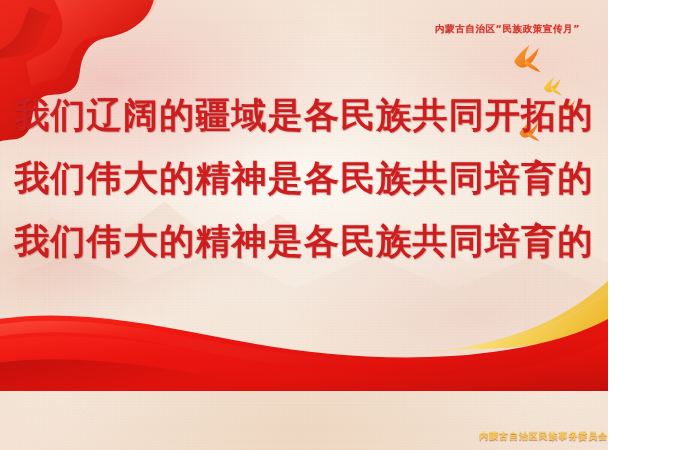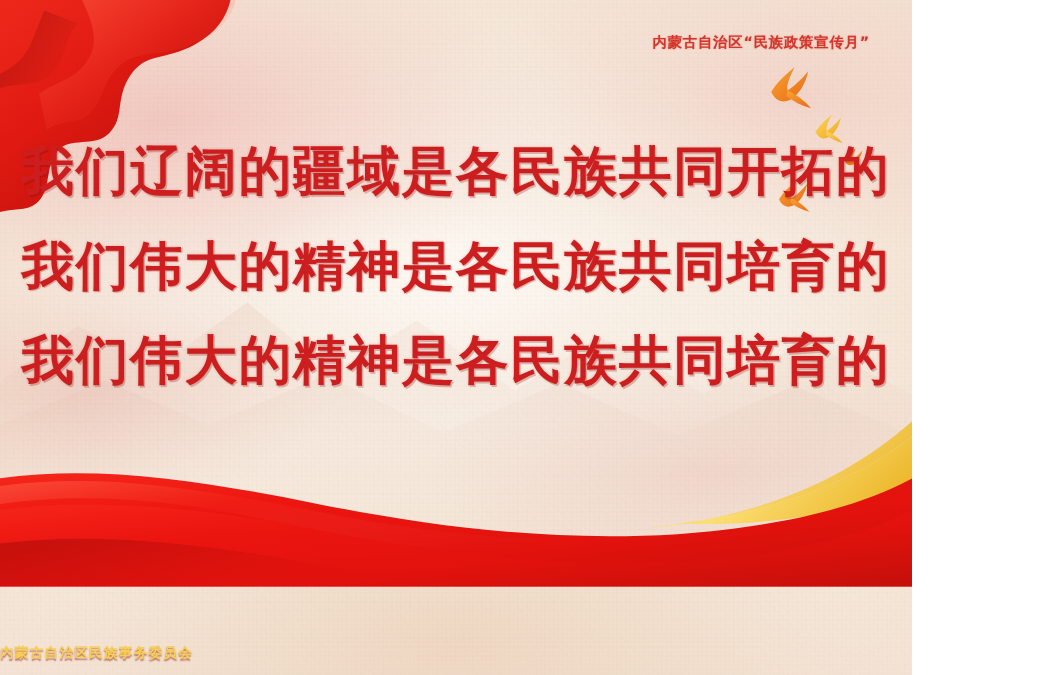--- a/index.html
+++ b/index.html
@@ -106,21 +106,21 @@
        1px 1px 0 rgba(120,10,10,0.22),
        0 0 2px rgba(204,30,30,0.28);
   }
 
   
   .footer-credit {
     position: absolute;
     bottom: 9px;
     left: 0;
     right: 0;
-    text-align: left;
+    text-align: right;
     font-size: 9px;
     line-height: 1;
     letter-spacing: .9px;
     font-weight: 700;
     color: #f6cf54;
     z-index: 8;
     white-space: nowrap;
     text-shadow: 0 1px 1px rgba(140,20,10,.55);
   }
 </style>

